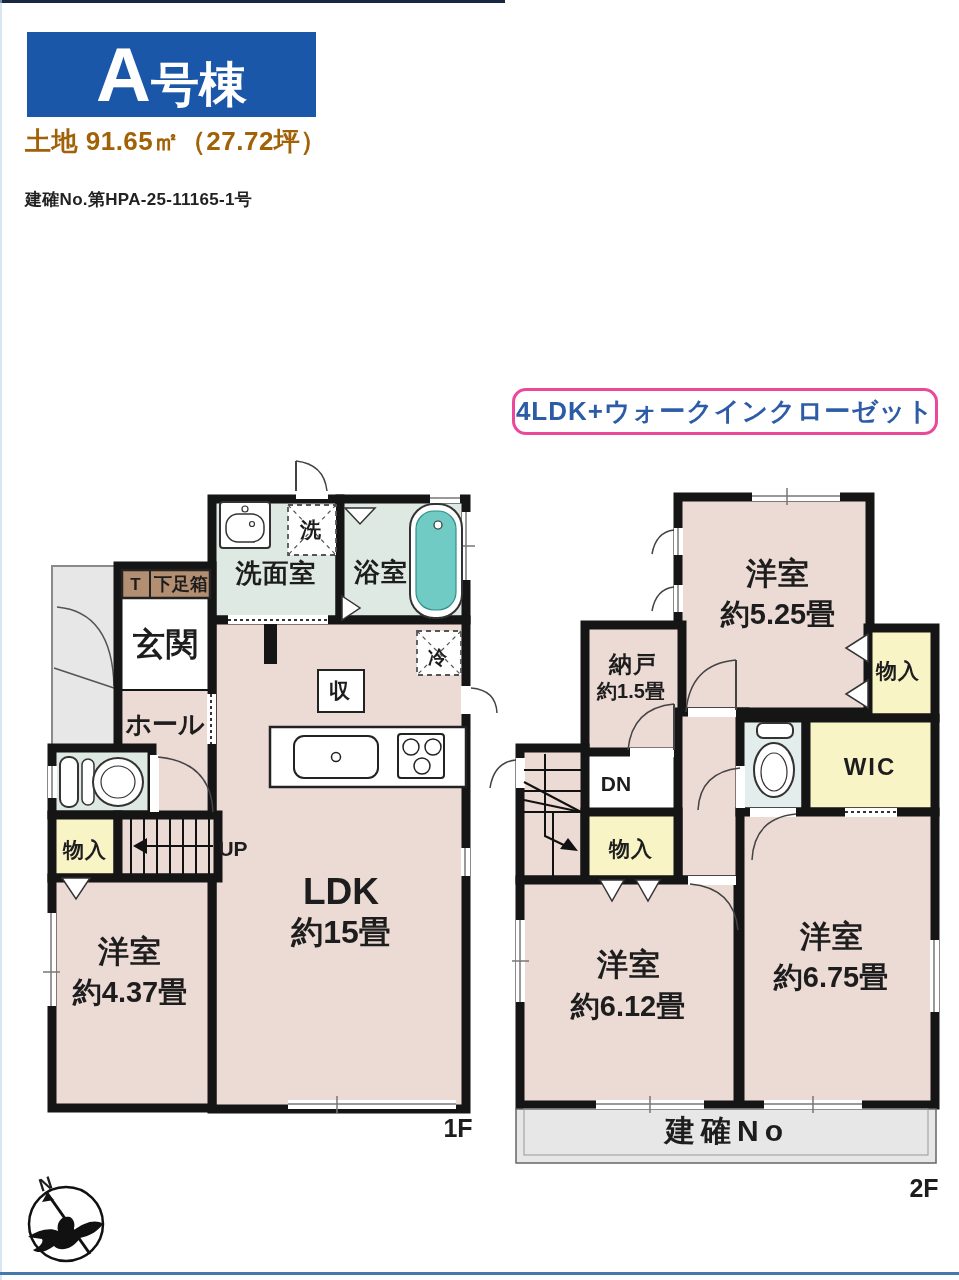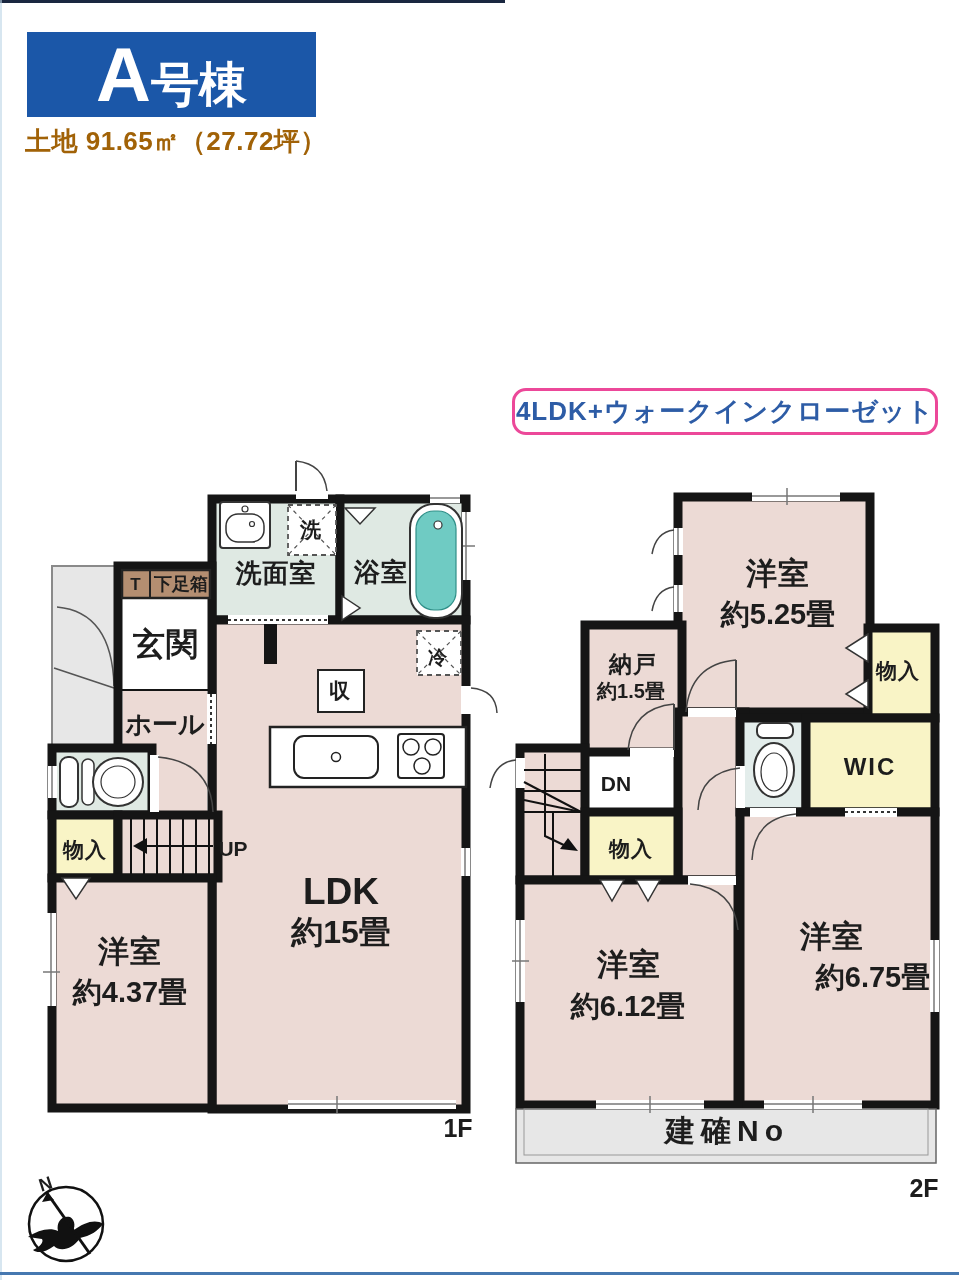--- a/index.html
+++ b/index.html
@@ -38,20 +38,21 @@
 
   <div id="top-strip"></div>
   <div id="left-strip"></div>
   <div id="bottom-strip"></div>
 
   <div id="unit-box">
     <span id="unit-letter">A</span>
     <span id="unit-suffix">号棟</span>
   </div>
   <div class="area-line" style="top:124px;">土地 91.65㎡（27.72坪）</div>
+  <div id="permit-line">建確No.第HPA-25-11165-1号</div>
 
   <div id="plan-badge">
     <span>4LDK+ウォークインクローゼット</span>
   </div>
 
   <svg width="959" height="1280" viewBox="0 0 959 1280">
     <g stroke-linecap="butt" stroke-linejoin="miter">
 
       <g>
 
@@ -291,19 +292,19 @@
   <div class="lbl" style="left:778px;top:614px;font-size:29px;letter-spacing:0;">約5.25畳</div>
   <div class="lbl" style="left:898px;top:670px;font-size:21px;">物入</div>
   <div class="lbl" style="left:633px;top:664px;font-size:23px;">納戸</div>
   <div class="lbl" style="left:631px;top:691px;font-size:20px;letter-spacing:0;text-align:right;">約1.5畳</div>
   <div class="lbl" style="left:870px;top:767px;font-size:24px;letter-spacing:2px;">WIC</div>
   <div class="lbl" style="left:616px;top:783px;font-size:21px;letter-spacing:0;">DN</div>
   <div class="lbl" style="left:631px;top:848px;font-size:21px;">物入</div>
   <div class="lbl" style="left:629px;top:964px;font-size:31px;">洋室</div>
   <div class="lbl" style="left:628px;top:1006px;font-size:29px;letter-spacing:0;">約6.12畳</div>
   <div class="lbl" style="left:832px;top:936px;font-size:31px;">洋室</div>
-  <div class="lbl" style="left:831px;top:977px;font-size:29px;letter-spacing:0;margin-left:42px;">約6.75畳</div>
+  <div class="lbl" style="left:831px;top:977px;font-size:29px;letter-spacing:0;">約6.75畳</div>
   <div class="lbl" style="left:727px;top:1131px;font-size:30px;letter-spacing:6px;">建確No</div>
   <div class="lbl" style="left:924px;top:1188px;font-size:25px;letter-spacing:0;">2F</div>
 
   <div class="lbl" style="left:46px;top:1184px;font-size:18px;transform:translate(-50%,-50%) rotate(-18deg);">N</div>
 
 </div>
 
 </body></html>

